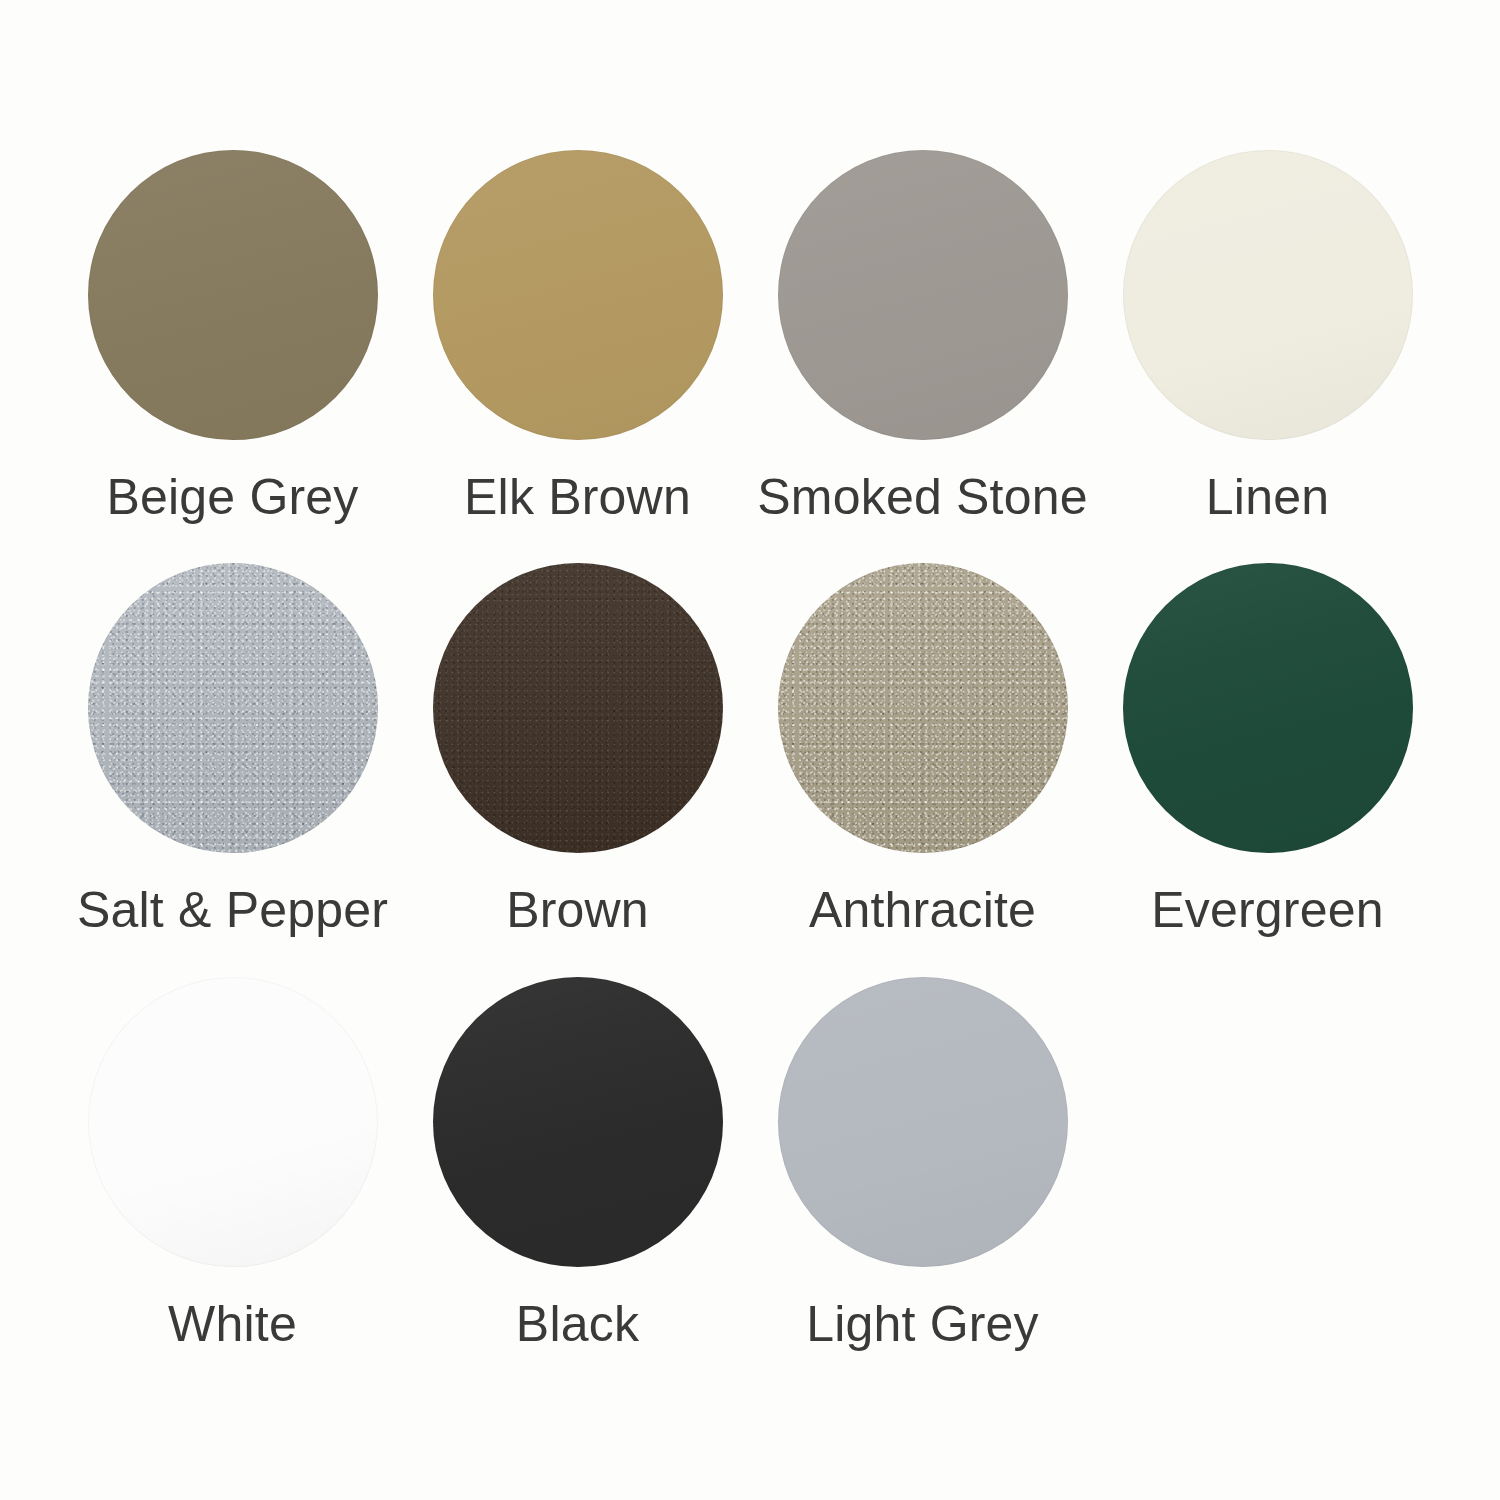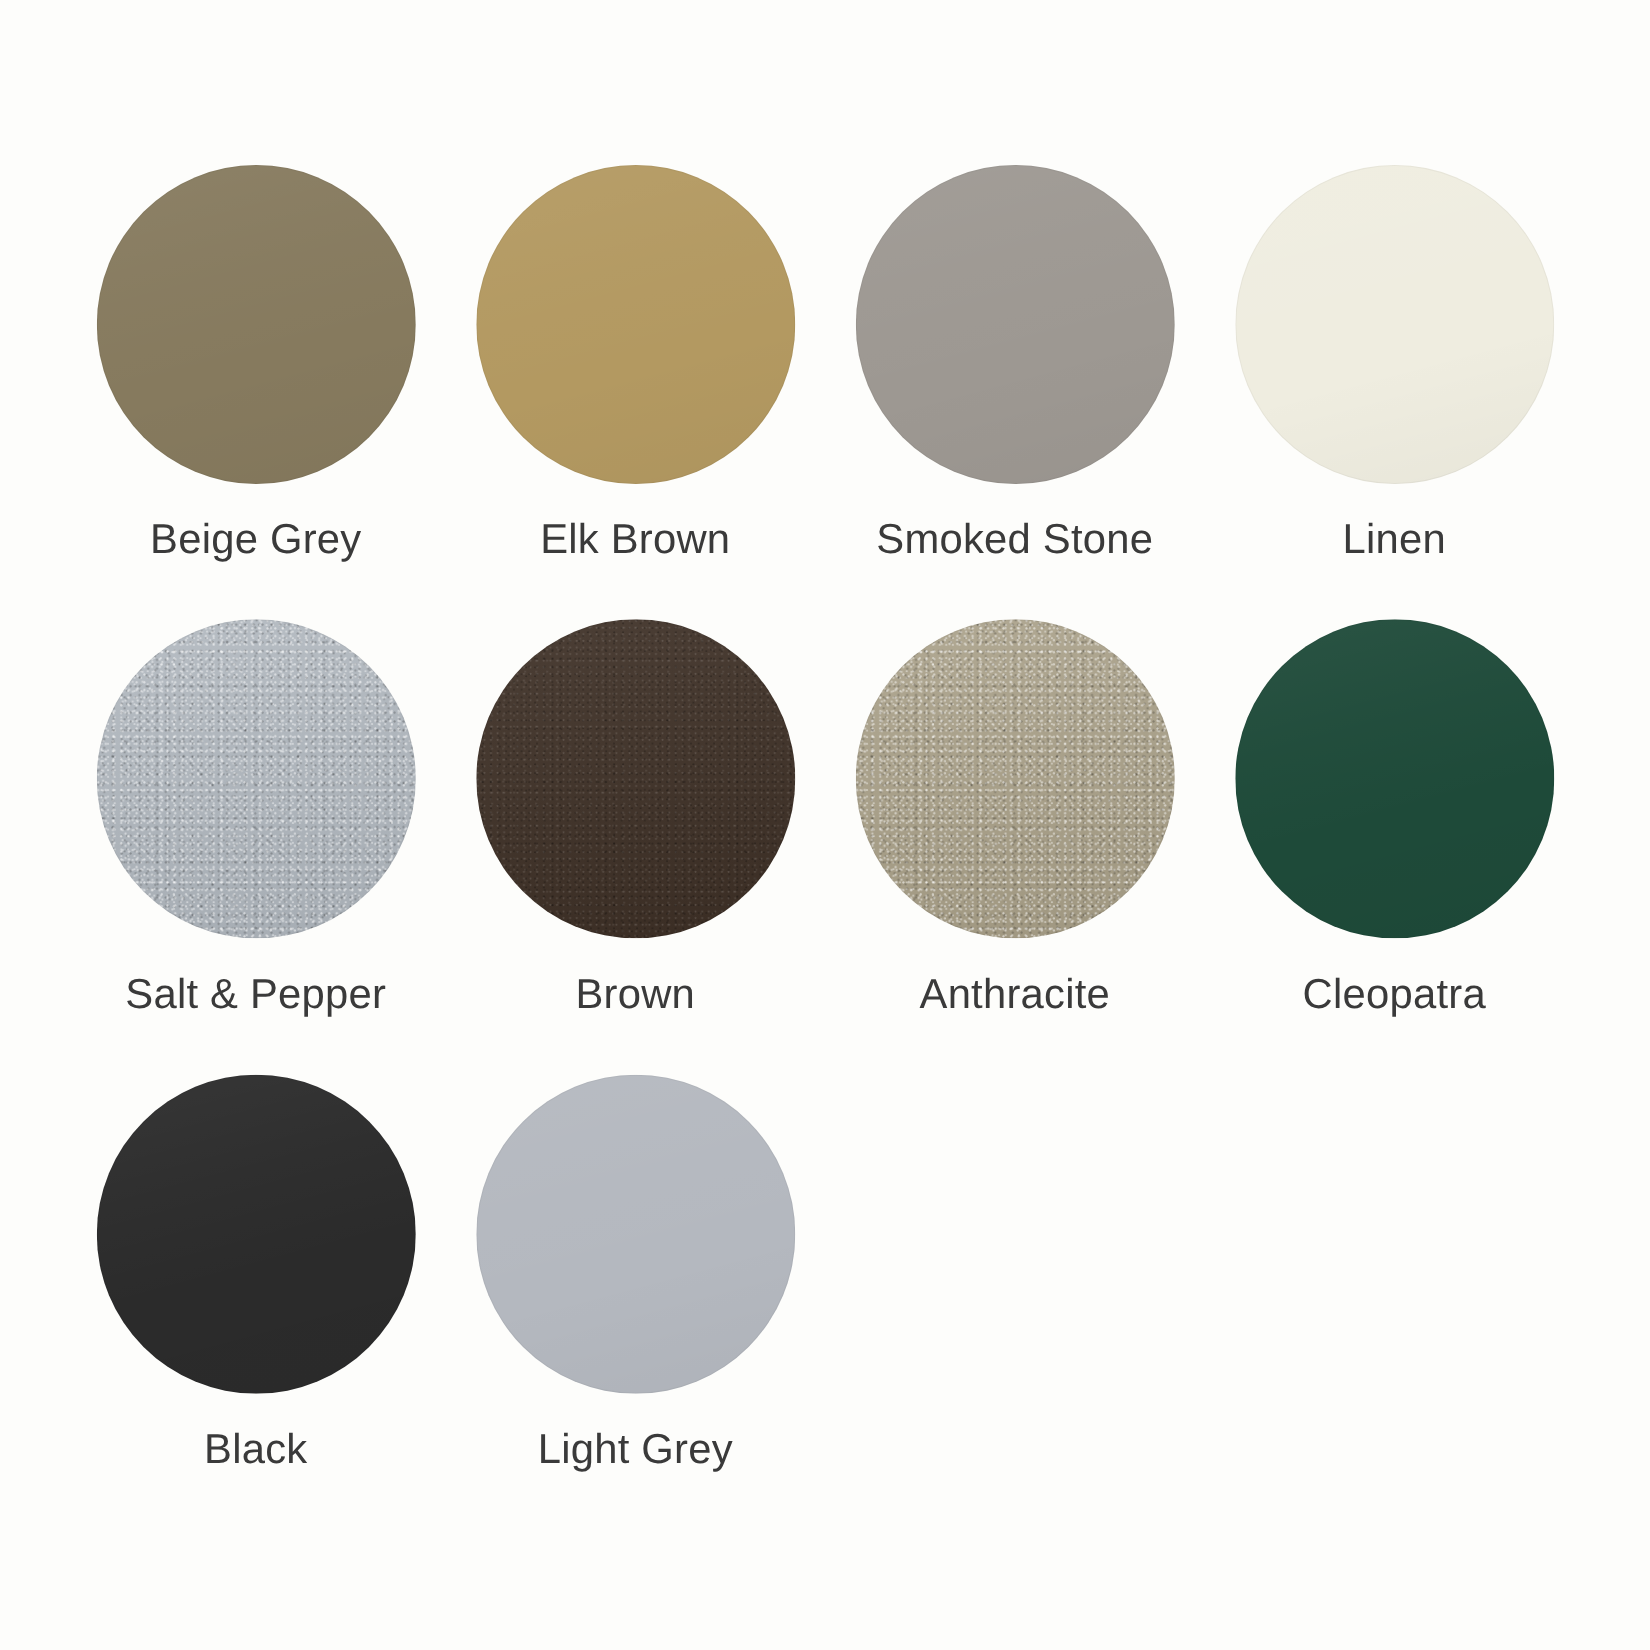--- a/index.html
+++ b/index.html
@@ -47,21 +47,21 @@
     content: "";
     position: absolute;
     inset: 0;
     border-radius: 50%;
     box-shadow: inset 0 0 0 1px rgba(0,0,0,0.035);
     pointer-events: none;
   }
 
   .swatch-label {
     margin-top: 32px;
-    font-size: 38px;
+    font-size: 50px;
     line-height: 1;
     letter-spacing: 0.2px;
     color: #3a3a3a;
     white-space: nowrap;
     text-align: center;
   }
 
   
 
   
@@ -130,21 +130,25 @@
     <div class="swatch-cell">
       <div class="swatch-disc finish-textured" style="background-color: rgb(62, 48, 38);"></div>
       <div class="swatch-label">Brown</div>
     </div>
     <div class="swatch-cell">
       <div class="swatch-disc finish-metallic" style="background-color: rgb(168, 159, 135);"></div>
       <div class="swatch-label">Anthracite</div>
     </div>
     <div class="swatch-cell">
       <div class="swatch-disc finish-matte" style="background-color: rgb(30, 74, 57);"></div>
-      <div class="swatch-label">Cleopatra</div>
+      <div class="swatch-label">Evergreen</div>
+    </div>
+    <div class="swatch-cell">
+      <div class="swatch-disc finish-matte" style="background-color: rgb(252, 252, 252);"></div>
+      <div class="swatch-label">White</div>
     </div>
     <div class="swatch-cell">
       <div class="swatch-disc finish-matte" style="background-color: rgb(43, 43, 43);"></div>
       <div class="swatch-label">Black</div>
     </div>
     <div class="swatch-cell">
       <div class="swatch-disc finish-matte" style="background-color: rgb(180, 184, 191);"></div>
       <div class="swatch-label">Light Grey</div>
     </div>
   </div>

